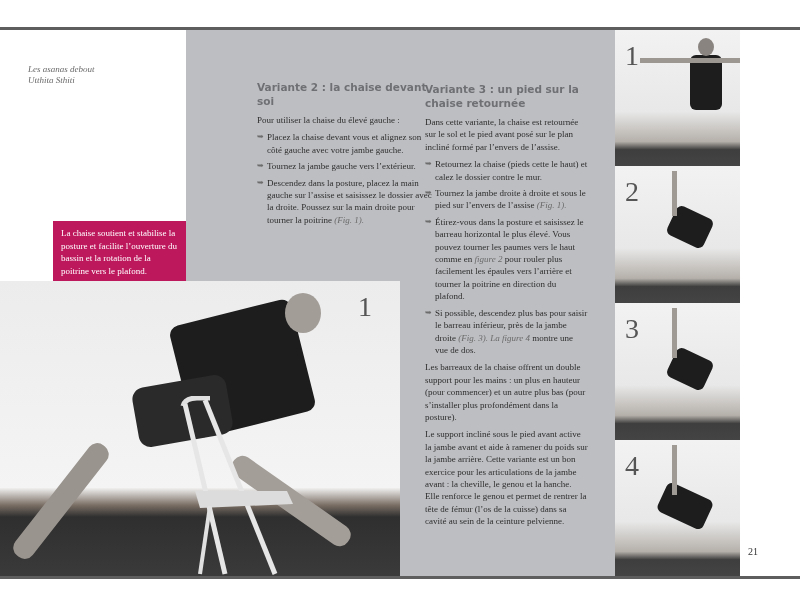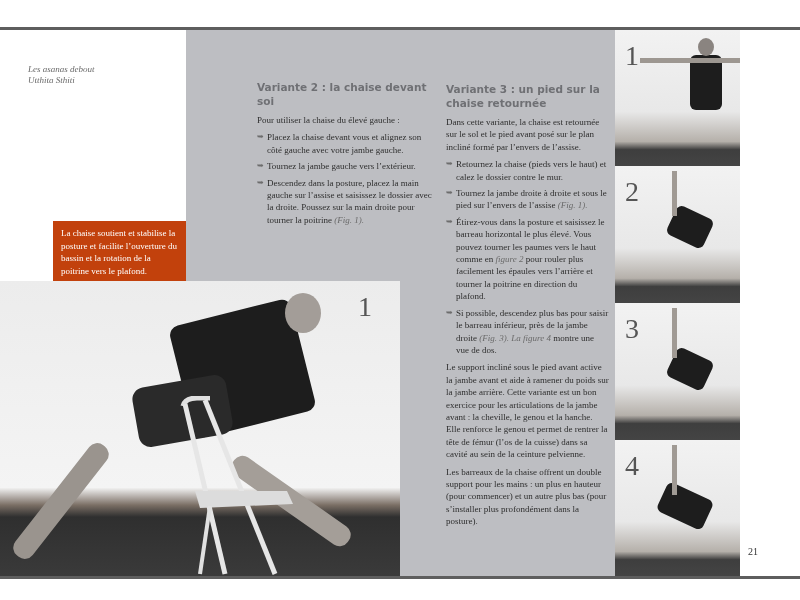--- a/index.html
+++ b/index.html
@@ -1,24 +1,24 @@
 <!DOCTYPE html>
 <html><head>
 <meta charset="utf-8">
 <style>
   html, body { margin:0; padding:0; }
   body { width:800px; height:600px; position:relative; overflow:hidden; background:#ffffff; font-family:"Liberation Serif", serif; color:#2b2b2b; }
   .rule-top { position:absolute; left:0; top:27px; width:800px; height:3px; background:#5e5e5e; }
   .rule-bottom { position:absolute; left:0; top:576px; width:800px; height:3px; background:#5e5e5e; }
   .gray-panel { position:absolute; left:186px; top:30px; width:429px; height:546px; background:#bdbec2; }
   .running-head { position:absolute; left:28px; top:48px; font-style:italic; font-size:9px; line-height:11px; color:#6a6a6a;margin-top:16px; }
-  .caption-box { position:absolute; left:53px; top:221px; width:133px; height:60px; background:#c2410c; color:#ffffff; font-size:9px; line-height:12.5px; padding:6px 6px 0 8px; box-sizing:border-box; }
+  .caption-box { position:absolute; left:53px; top:221px; width:133px; height:60px; background:#be185d; color:#ffffff; font-size:9px; line-height:12.5px; padding:6px 6px 0 8px; box-sizing:border-box; }
   .col { position:absolute; font-size:9px; line-height:12.4px; color:#2e2e2e; }
   .col.c2 { left:215px; top:80px; width:180px;margin-left:42px; }
-  .col.c3 { left:446px; top:82px; width:163px; }
+  .col.c3 { left:425px; top:82px; width:163px; }
   .col h2 { font-family:"DejaVu Sans", sans-serif; font-weight:bold; font-size:10.5px; line-height:14px; color:#6f7074; margin:0 0 6px 0; }
   .col p { margin:0 0 5px 0; }
   .col ul { list-style:none; margin:0 0 5px 0; padding:0; }
   .col li { position:relative; padding-left:10px; margin-bottom:4px; }
   .col li .arrow { position:absolute; left:0; top:0; font-size:8px; color:#6d6d6d; }
   .ref { font-style:italic; color:#6a6a6a; }
   .photo { position:absolute; overflow:hidden; }
   .photo .num { position:absolute; font-size:28px; color:#555; font-family:"Liberation Serif", serif; line-height:28px; }
   .main-photo { left:0; top:281px; width:400px; height:295px; background:linear-gradient(180deg,#ececec 0%,#f4f4f4 70%,#7a6e64 76%,#2f2f2f 80%,#3a3a3a 100%); }
   .thumb { left:615px; width:125px; background:linear-gradient(180deg,#f2f2f2 0%,#e8e8e8 60%,#b5b0aa 82%,#3e3e3e 88%,#444 100%); }
@@ -63,27 +63,27 @@
     <li><span class="arrow">➥</span><span>Placez la chaise devant vous et alignez son côté gauche avec votre jambe gauche.</span></li>
     <li><span class="arrow">➥</span><span>Tournez la jambe gauche vers l’extérieur.</span></li>
     <li><span class="arrow">➥</span><span>Descendez dans la posture, placez la main gauche sur l’assise et saisissez le dossier avec la droite. Poussez sur la main droite pour tourner la poitrine </span><span class="ref">(Fig. 1).</span></li>
   </ul>
 </div>
 
 <div class="col c3">
   <h2>Variante 3 : un pied sur la chaise retournée</h2>
   <p>Dans cette variante, la chaise est retournée sur le sol et le pied avant posé sur le plan incliné formé par l’envers de l’assise.</p>
   <ul>
-    <li><span class="arrow">➥</span><span>Retournez la chaise (pieds vers le haut) et calez le dossier contre le mur.</span></li>
+    <li><span class="arrow">➥</span><span>Retournez la chaise (pieds cette le haut) et calez le dossier contre le mur.</span></li>
     <li><span class="arrow">➥</span><span>Tournez la jambe droite à droite et sous le pied sur l’envers de l’assise </span><span class="ref">(Fig. 1).</span></li>
     <li><span class="arrow">➥</span><span>Étirez-vous dans la posture et saisissez le barreau horizontal le plus élevé. Vous pouvez tourner les paumes vers le haut comme en </span><span class="ref">figure 2</span><span> pour rouler plus facilement les épaules vers l’arrière et tourner la poitrine en direction du plafond.</span></li>
     <li><span class="arrow">➥</span><span>Si possible, descendez plus bas pour saisir le barreau inférieur, près de la jambe droite </span><span class="ref">(Fig. 3). La figure 4</span><span> montre une vue de dos.</span></li>
   </ul>
+  <p>Les barreaux de la chaise offrent un double support pour les mains : un plus en hauteur (pour commencer) et un autre plus bas (pour s’installer plus profondément dans la posture).</p>
   <p>Le support incliné sous le pied avant active la jambe avant et aide à ramener du poids sur la jambe arrière. Cette variante est un bon exercice pour les articulations de la jambe avant : la cheville, le genou et la hanche. Elle renforce le genou et permet de rentrer la tête de fémur (l’os de la cuisse) dans sa cavité au sein de la ceinture pelvienne.</p>
-  <p>Les barreaux de la chaise offrent un double support pour les mains : un plus en hauteur (pour commencer) et un autre plus bas (pour s’installer plus profondément dans la posture).</p>
 </div>
 
 <div class="photo thumb" style="top:30px;height:136px;">
   <div class="figure-shape" style="left:75px;top:25px;width:32px;height:55px;border-radius:6px;"></div>
   <div class="figure-shape" style="left:25px;top:28px;width:130px;height:5px;background:#9d9791;"></div>
   <div class="figure-shape" style="left:83px;top:8px;width:16px;height:18px;background:#8a8480;border-radius:50%;"></div>
   <div class="num" style="left:10px;top:12px;">1</div>
 </div>
 <div class="photo thumb" style="top:166px;height:137px;">
   <div class="figure-shape" style="left:55px;top:45px;width:40px;height:32px;transform:rotate(25deg);border-radius:6px;"></div>

